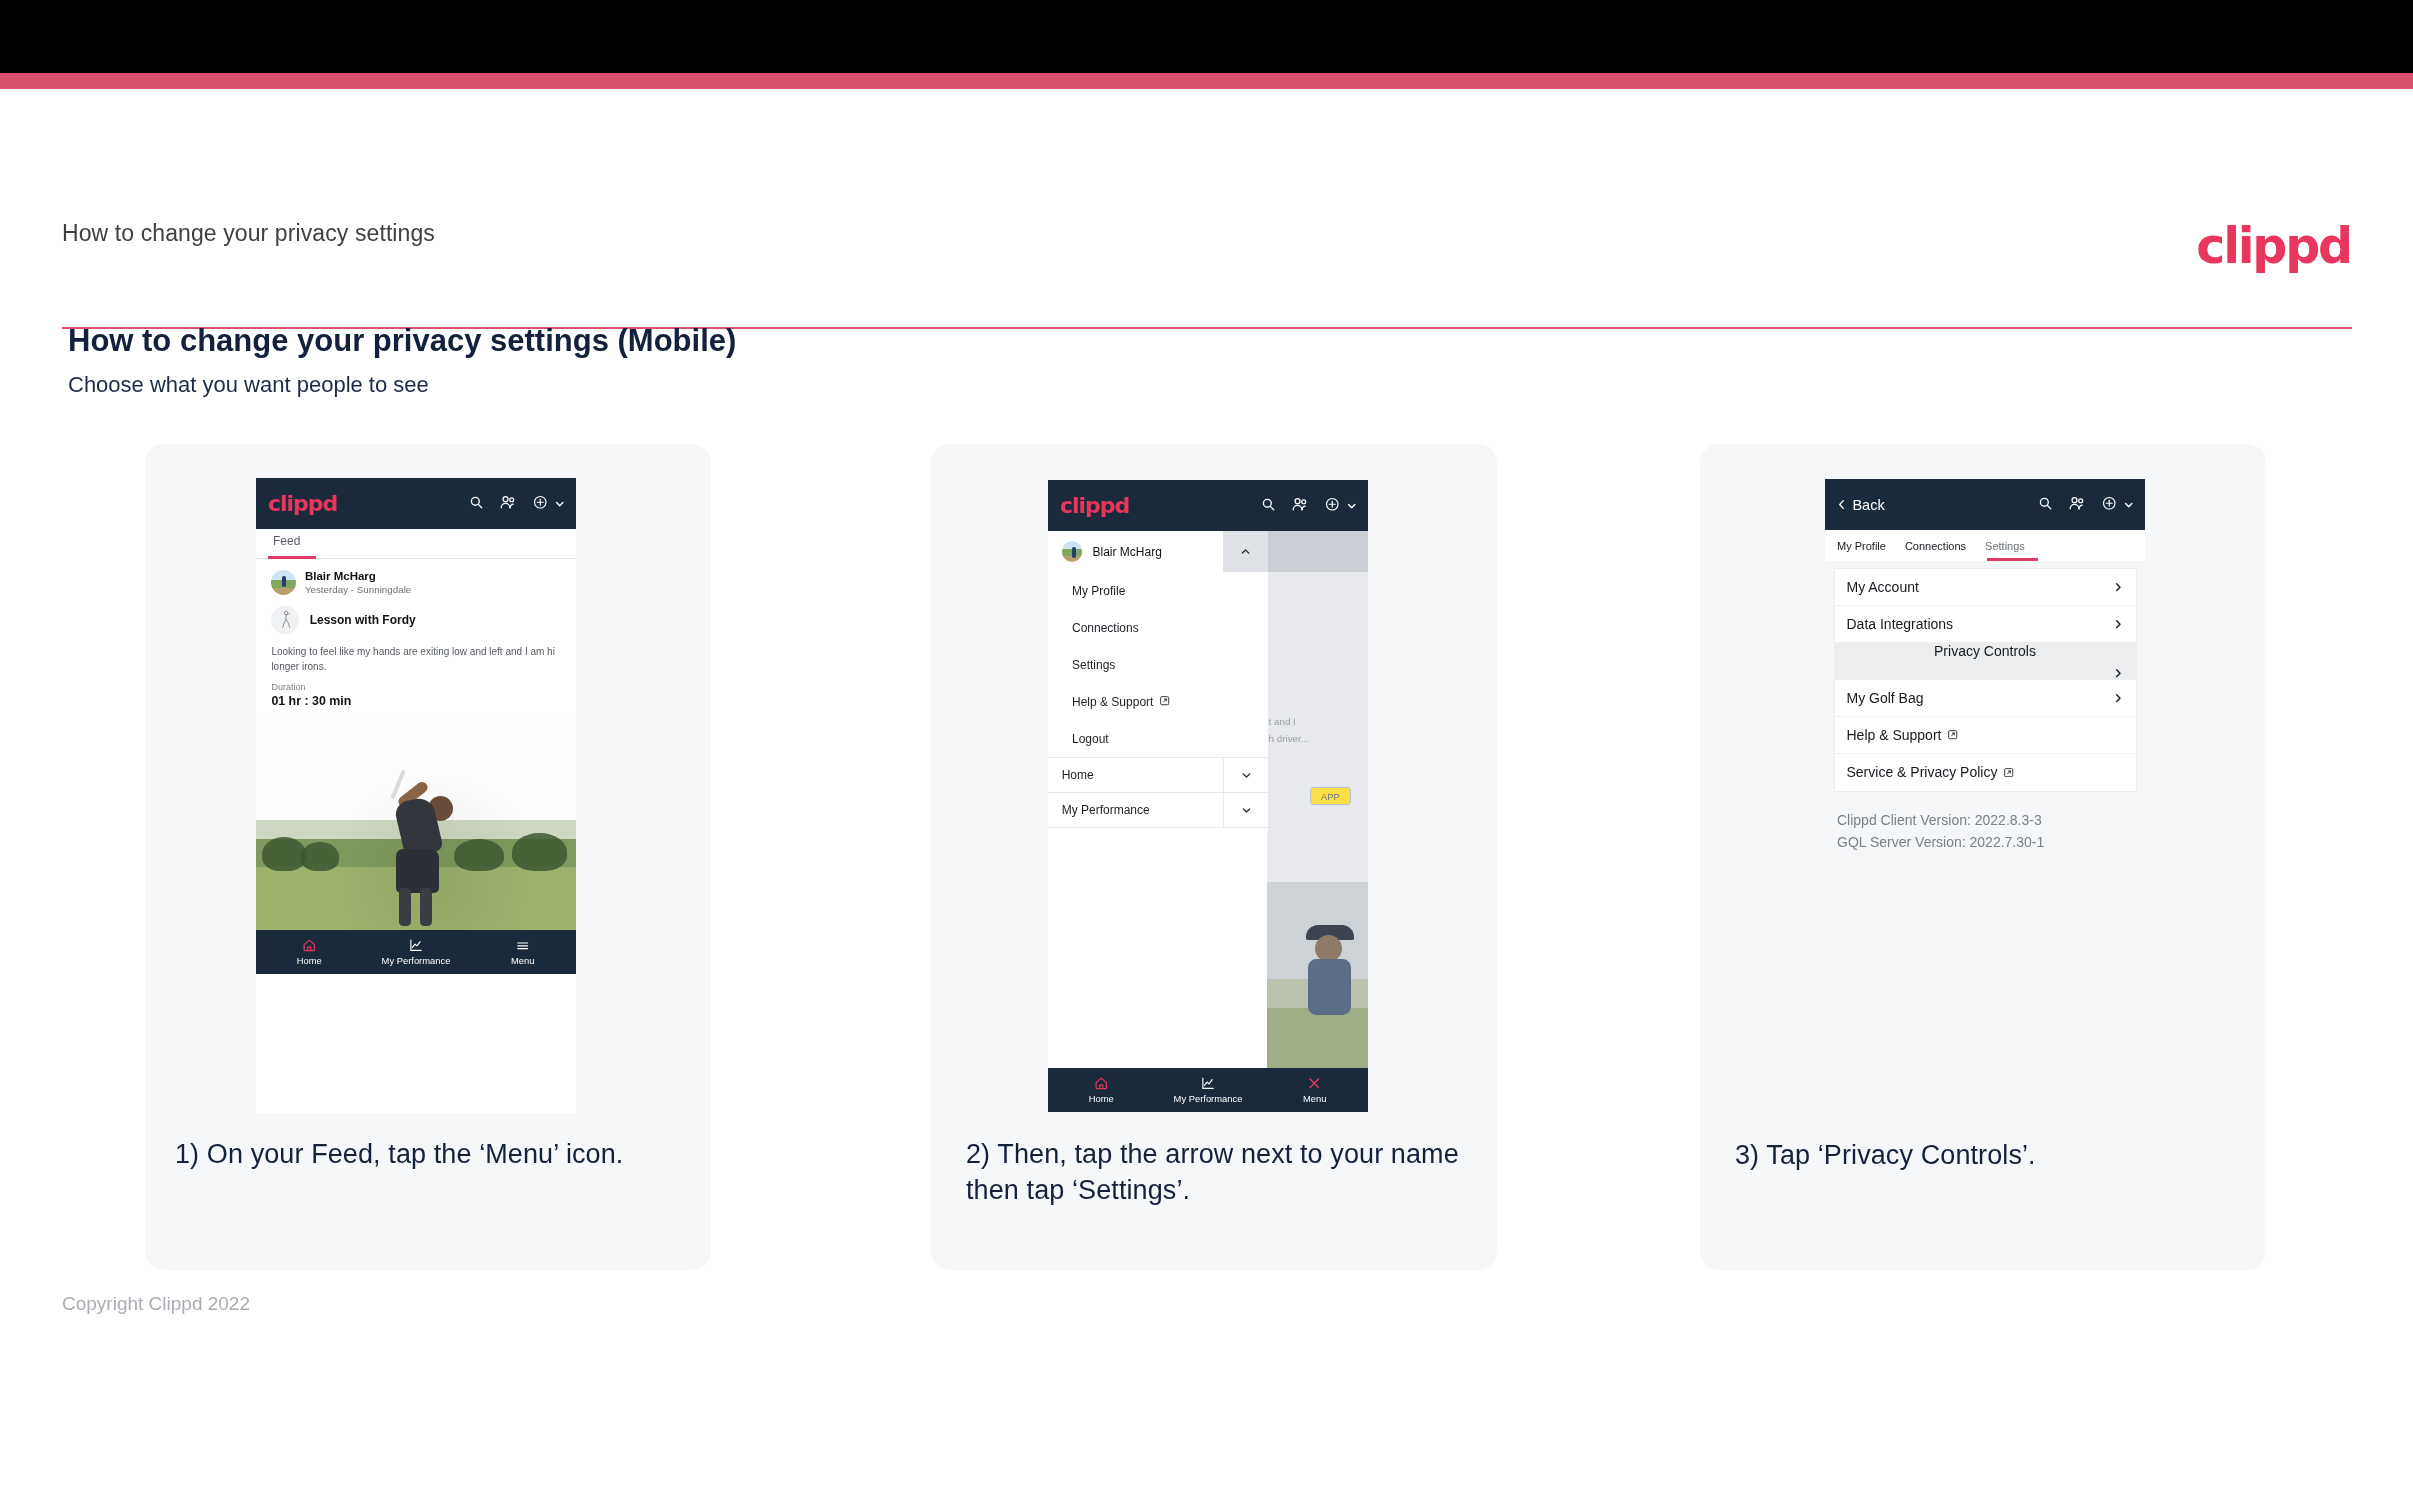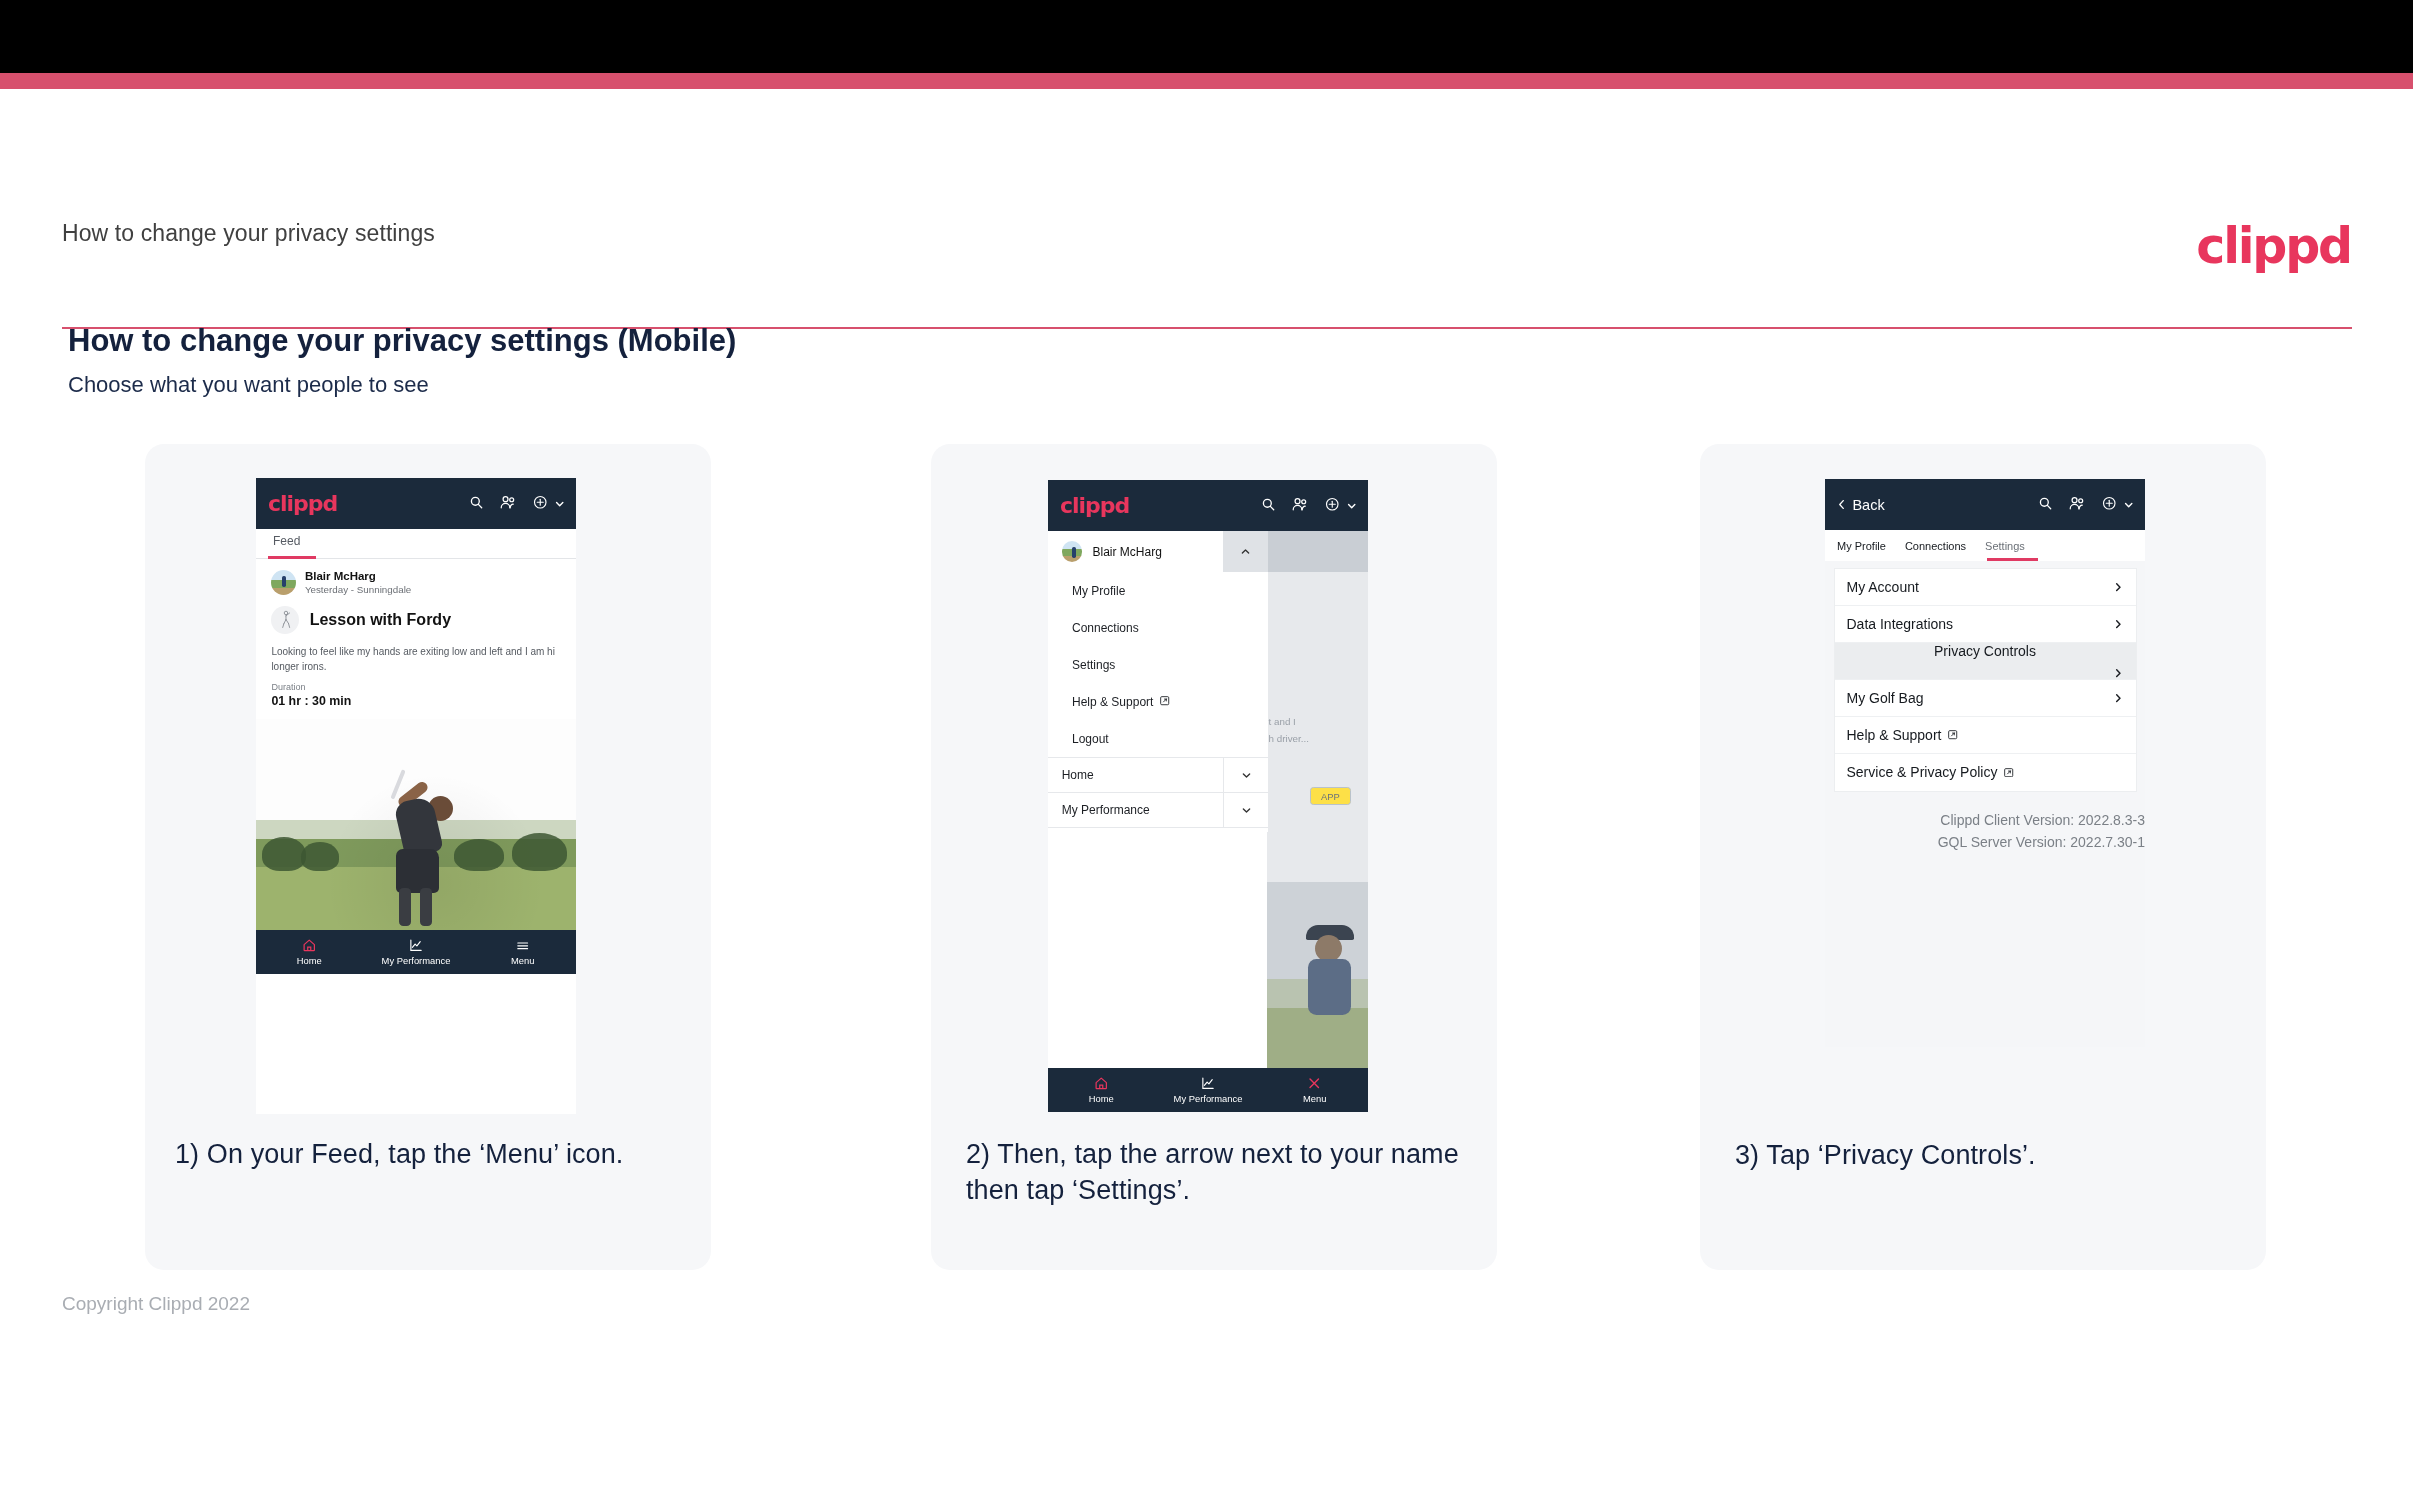--- a/index.html
+++ b/index.html
@@ -57,21 +57,21 @@
   #cap2 { left:966px; top:1137px; width:521px; }
   #cap3 { left:1735px; top:1138px; width:530px; }
 
   
   .phone {
     position:absolute; width:320px; background:#ffffff; overflow:hidden;
     font-family:"Liberation Sans", sans-serif;
   }
   #phone1 { left:256px; top:478px; height:636px; }
   #phone2 { left:1048px; top:480px; height:632px; }
-  #phone3 { left:1825px; top:479px; height:568px;text-align:right; }
+  #phone3 { left:1825px; top:479px; height:568px; }
 
   .appbar {
     position:relative; height:51px; background:#1b2a3b;
     display:flex; align-items:center; padding:0 12px;
   }
   .appbar-logo {
     font-size:22px; font-weight:bold; color:#e8365d; letter-spacing:-1px;
     font-family:"DejaVu Sans", sans-serif;
   }
   .appbar-back { display:flex; align-items:center; gap:6px; color:#fff; font-size:14.5px; }
@@ -98,21 +98,21 @@
     background:#26406b; border-radius:1.7px;
   }
   .post-name { font-size:11.5px; font-weight:bold; color:#121212; line-height:1.25; }
   .post-meta { font-size:9.8px; color:#6c7076; line-height:1.3; }
 
   .lesson-row { display:flex; align-items:center; gap:10.3px; margin-top:9.4px; }
   .lesson-badge {
     width:28px; height:28px; border-radius:50%; background:#f0f1f3; flex:none;
     display:flex; align-items:center; justify-content:center;
   }
-  .lesson-title { font-size:16px; font-weight:bold; color:#121212; }
+  .lesson-title { font-size:12px; font-weight:bold; color:#121212; }
 
   .post-body {
     margin-top:10.3px; font-size:10px; color:#555a61; line-height:1.5;
     max-height:29px; overflow:hidden;
   }
   .dur-label { margin-top:9.4px; font-size:9px; color:#7b8087; }
   .dur-value { margin-top:1.7px; font-size:12.4px; font-weight:bold; color:#121212; }
 
   .photo {
     margin-top:11px; height:211px; width:100%;

